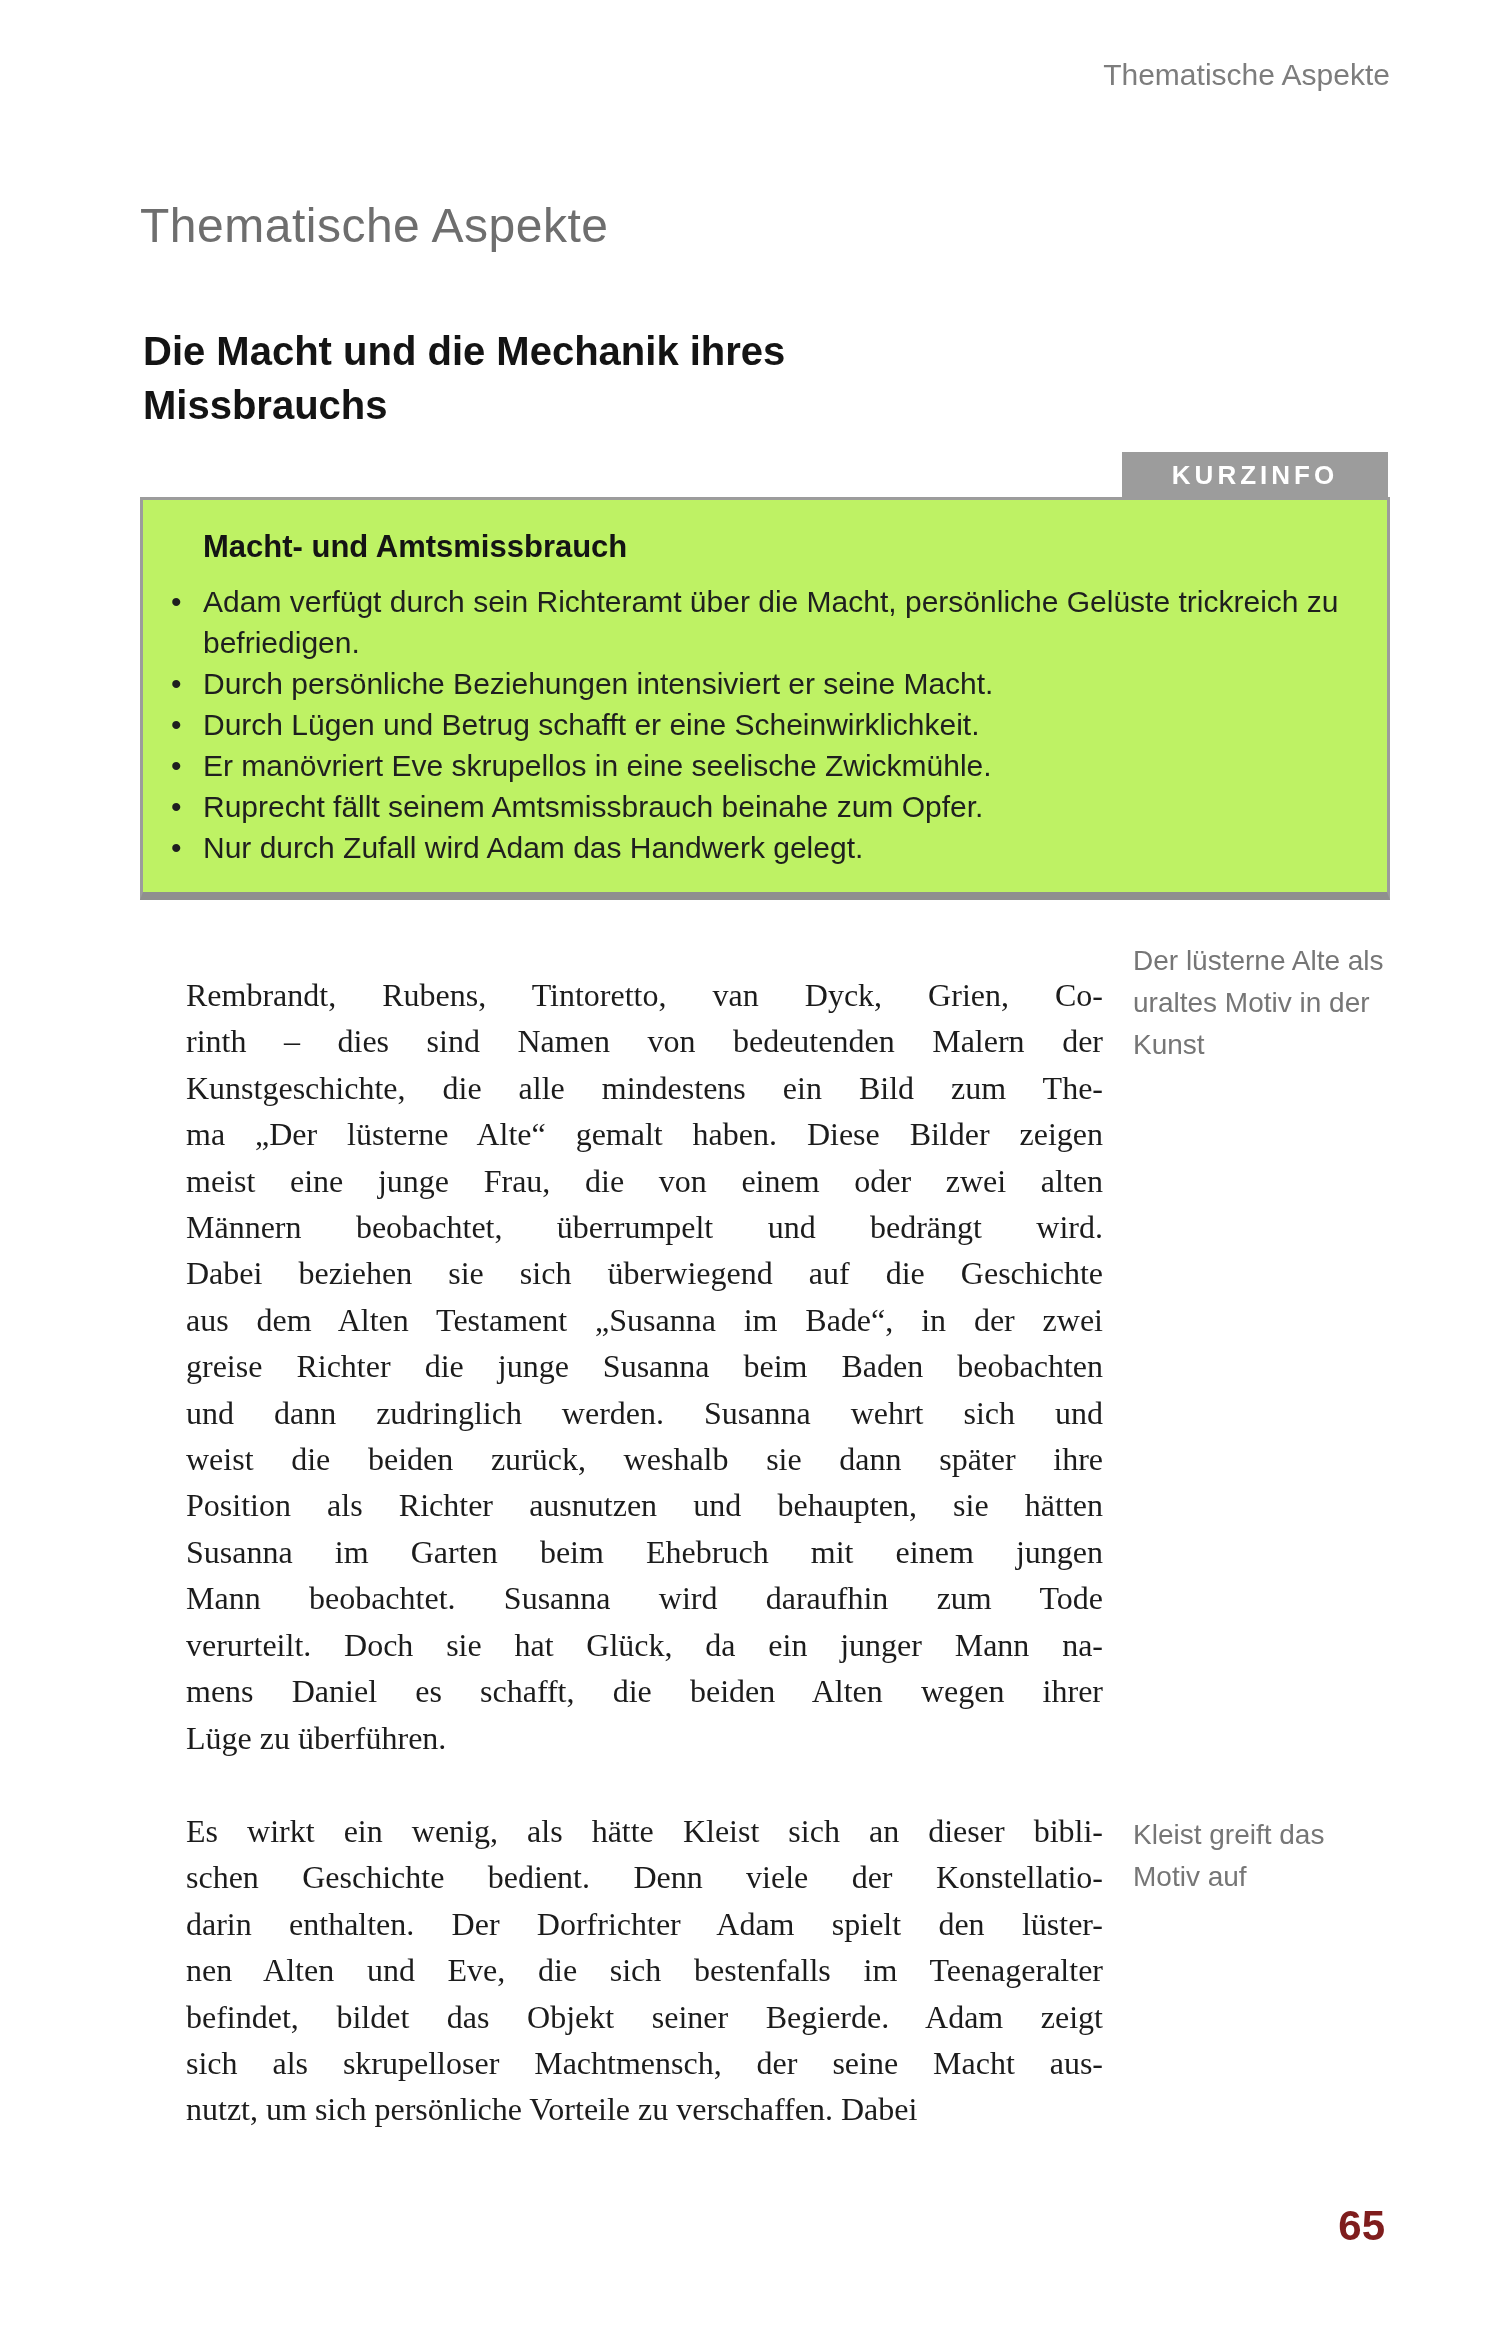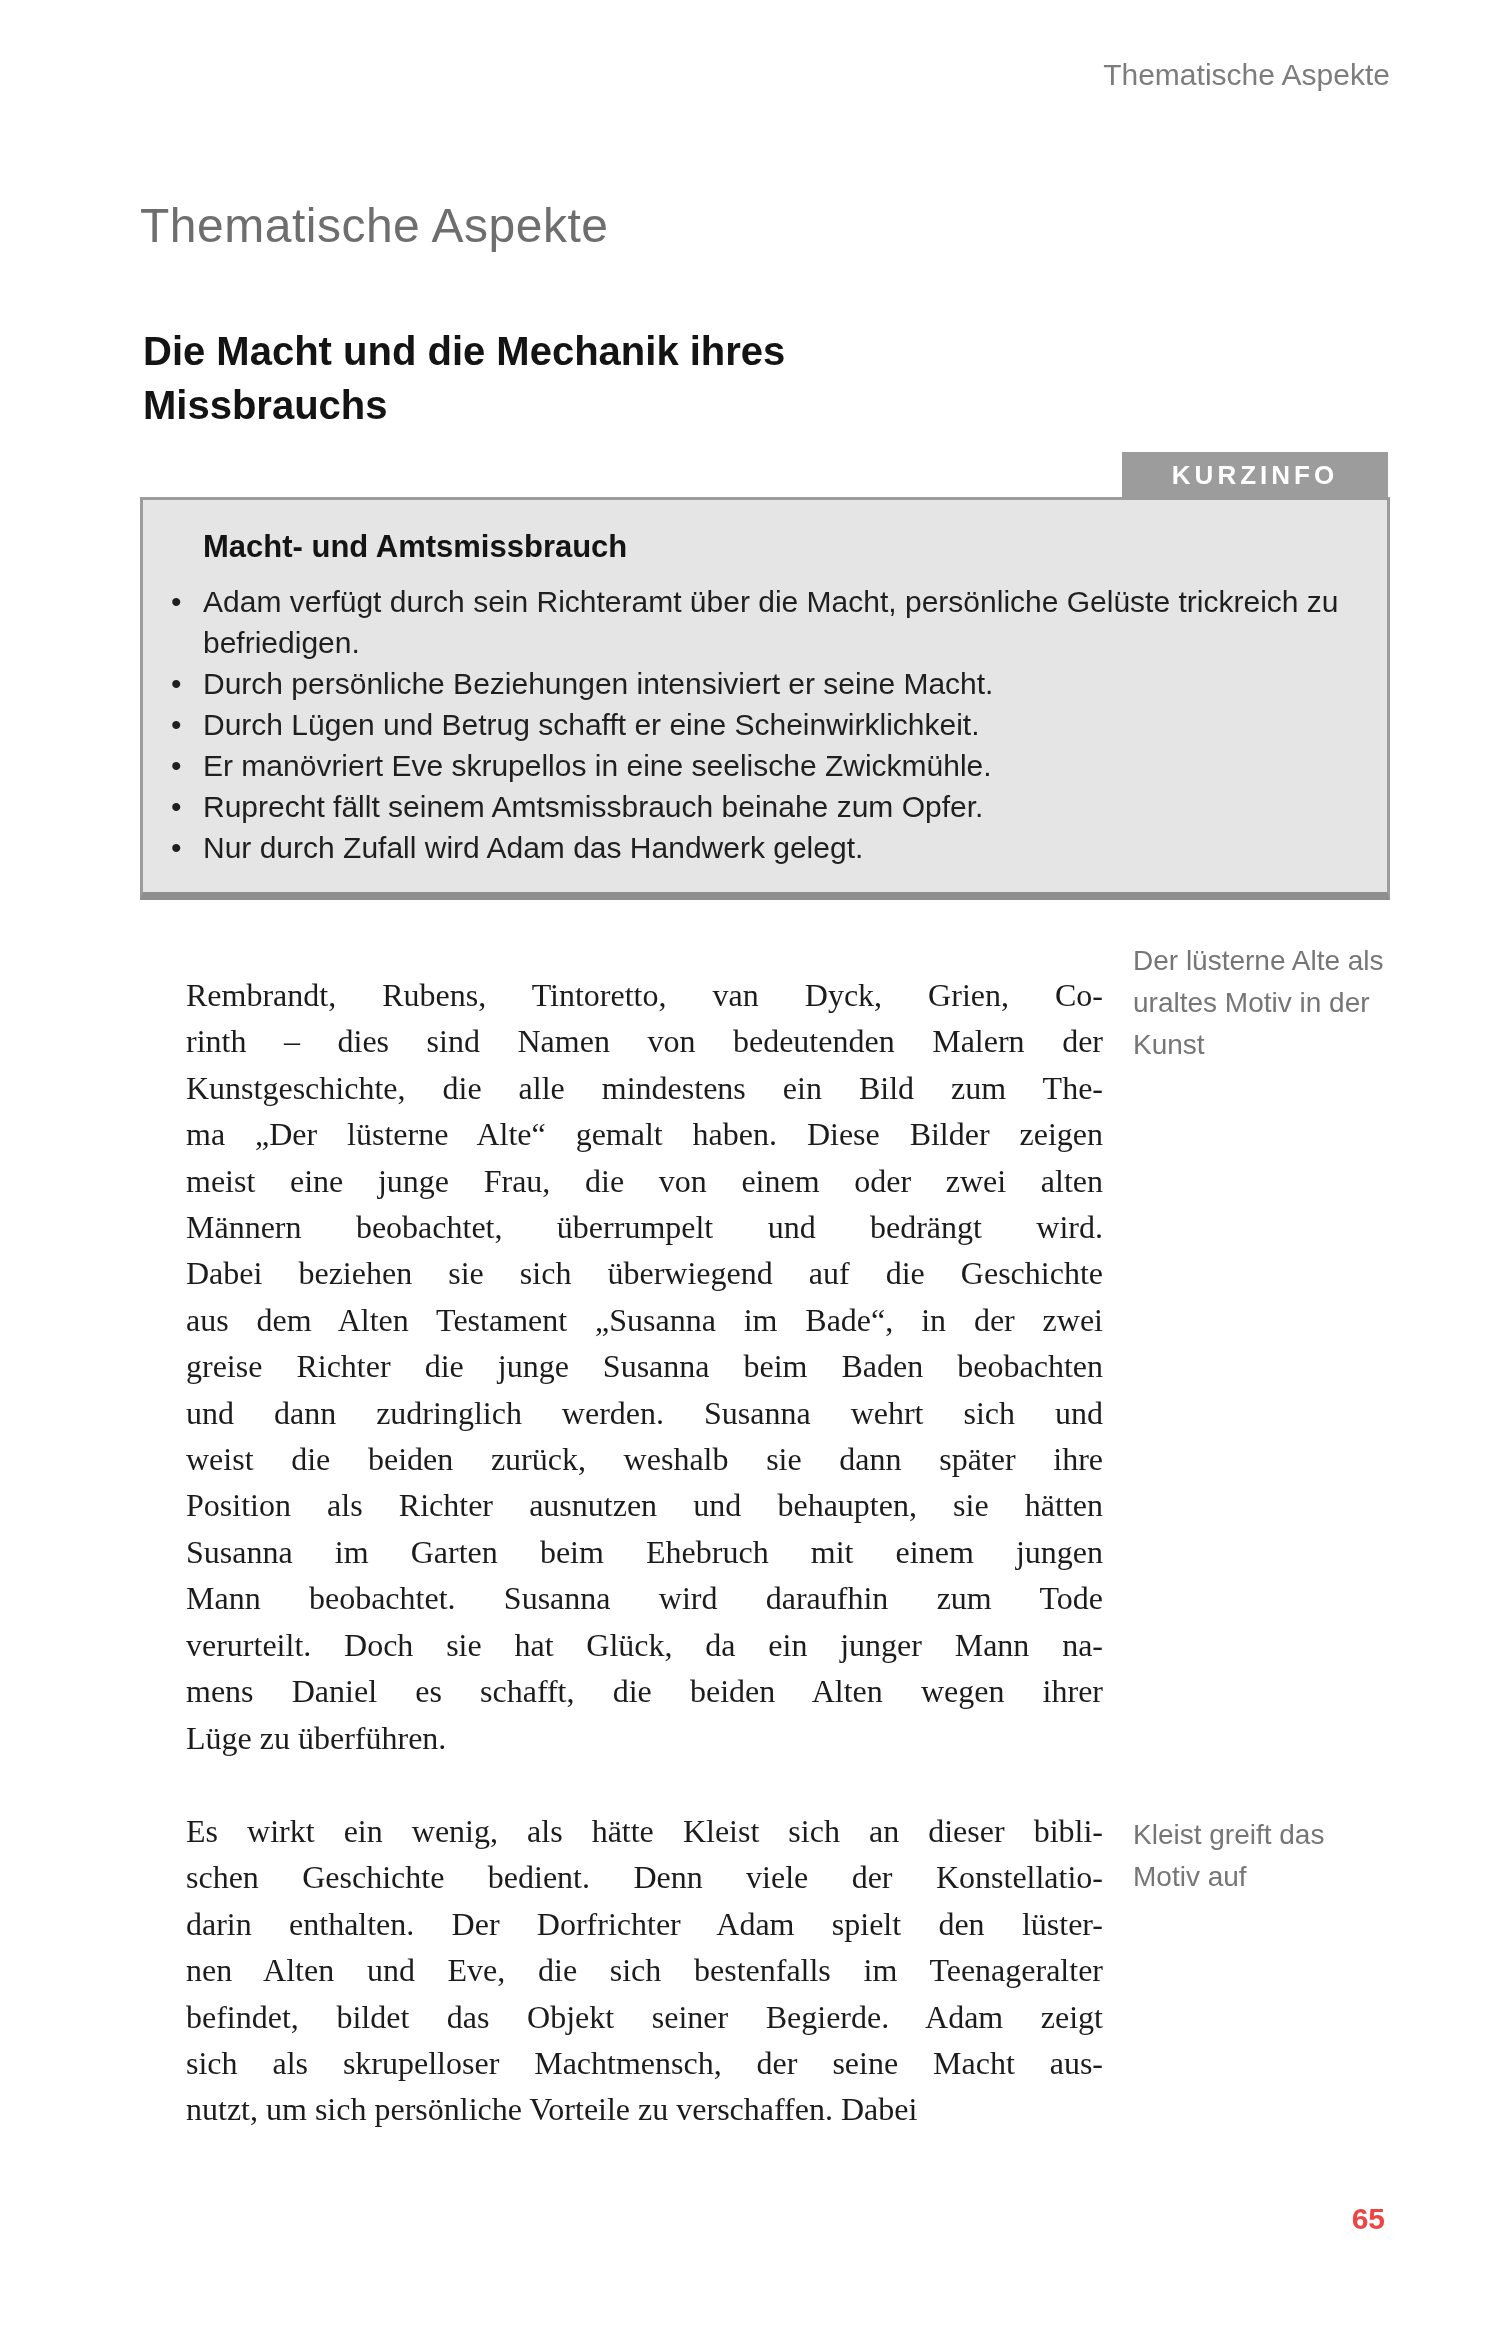--- a/index.html
+++ b/index.html
@@ -64,21 +64,21 @@
   }
 
   
   .kurzinfo-box {
     position: absolute;
     top: 497px;
     left: 140px;
     width: 1250px;
     border: 3px solid #9c9c9c;
     border-bottom: 8px solid #8f8f8f;
-    background: #e5e5e5;
+    background: #bef264;
     padding: 26px 40px 24px 60px;
     font-size: 30px;
     line-height: 41px;
   }
   .kurzinfo-title {
     font-weight: 700;
     font-size: 31px;
     margin-bottom: 14px;
     color: #141414;
   }
@@ -126,23 +126,23 @@
   .note-1 { top: 940px; }
   .note-2 { top: 1814px; }
 
   
   .page-number {
     position: absolute;
     top: 2202px;
     left: 140px;
     width: 1245px;
     text-align: right;
-    font-size: 30px;
-    font-weight: 700;
-    color: #ef4444;
+    font-size: 42px;
+    font-weight: 700;
+    color: #7f1d1d;
   }
 </style>
 </head>
 <body>
 
 <div class="running-head">Thematische Aspekte</div>
 
 <h1 class="chapter-title">Thematische Aspekte</h1>
 
 <h2 class="section-title">Die Macht und die Mechanik ihres Missbrauchs</h2>

